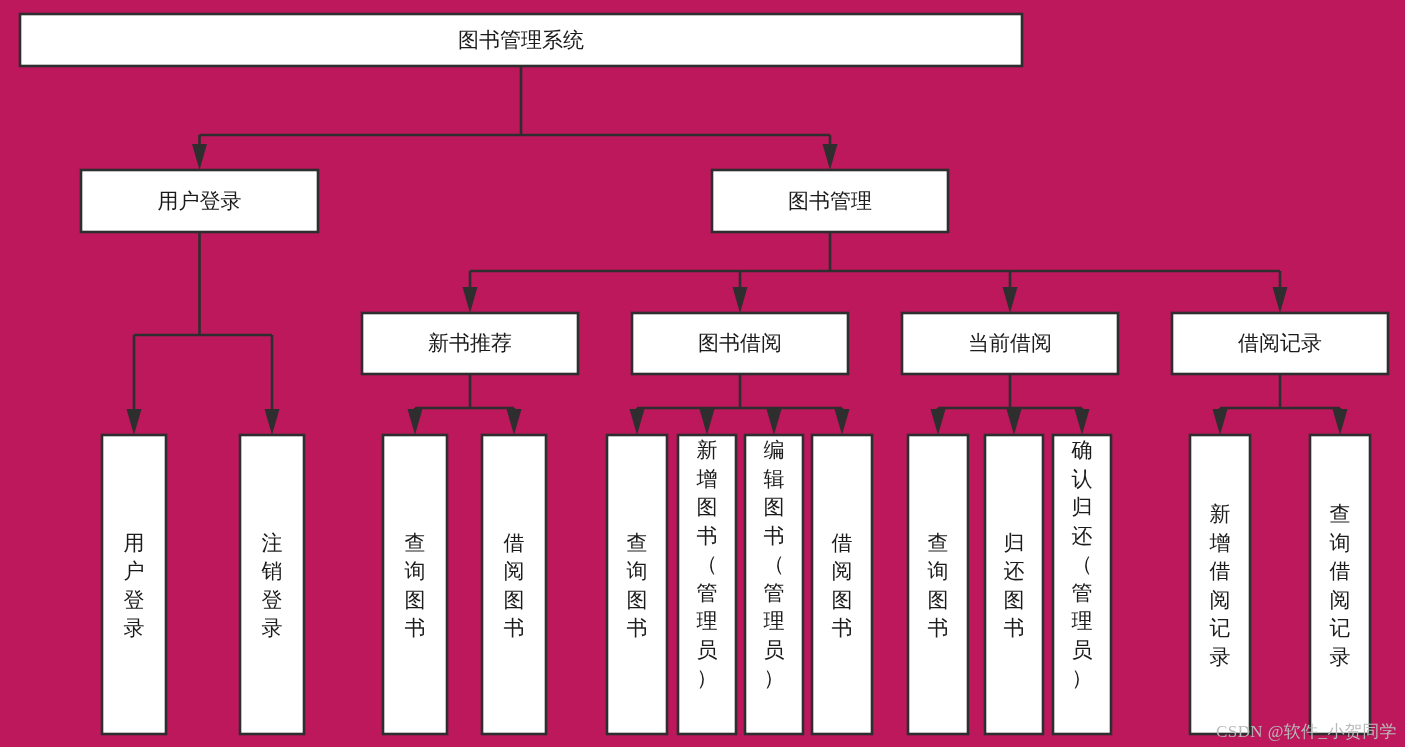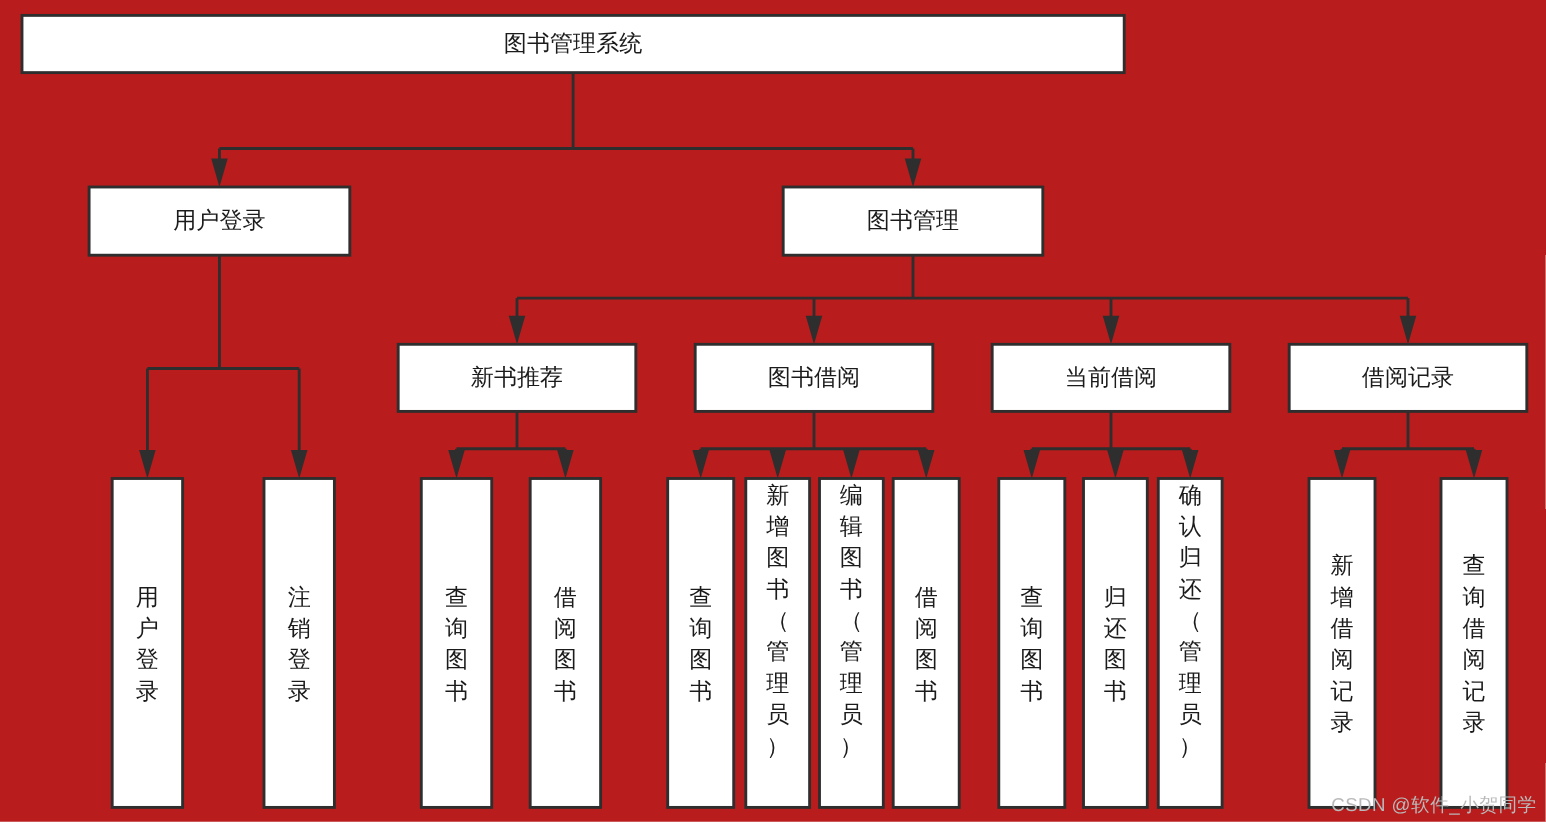--- a/index.html
+++ b/index.html
@@ -10,21 +10,21 @@
   body {
     width: 1405px;
     height: 747px;
     font-family: "Liberation Sans", "DejaVu Sans", sans-serif;
     overflow: hidden;
   }
   #diagram-root {
     position: relative;
     width: 1405px;
     height: 747px;
-    background: #b91c1c;
+    background: #be185d;
   }
   svg#flow-svg {
     position: absolute;
     left: 0;
     top: 0;
     width: 1405px;
     height: 747px;
     display: block;
   }
   .node-rect {
@@ -52,21 +52,21 @@
     stroke-linecap: butt;
   }
   .arrow-head {
     fill: #2e2e2e;
     stroke: none;
   }
   .watermark {
     position: absolute;
     right: 8px;
     bottom: 4px;
-    font-family: Liberation Sans, sans-serif;
+    font-family: Liberation Serif, serif;
     font-size: 17px;
     color: #b9b9b9;
     letter-spacing: 0.4px;
     white-space: nowrap;
     user-select: none;
   }
 </style>
 </head>
 <body>
 

